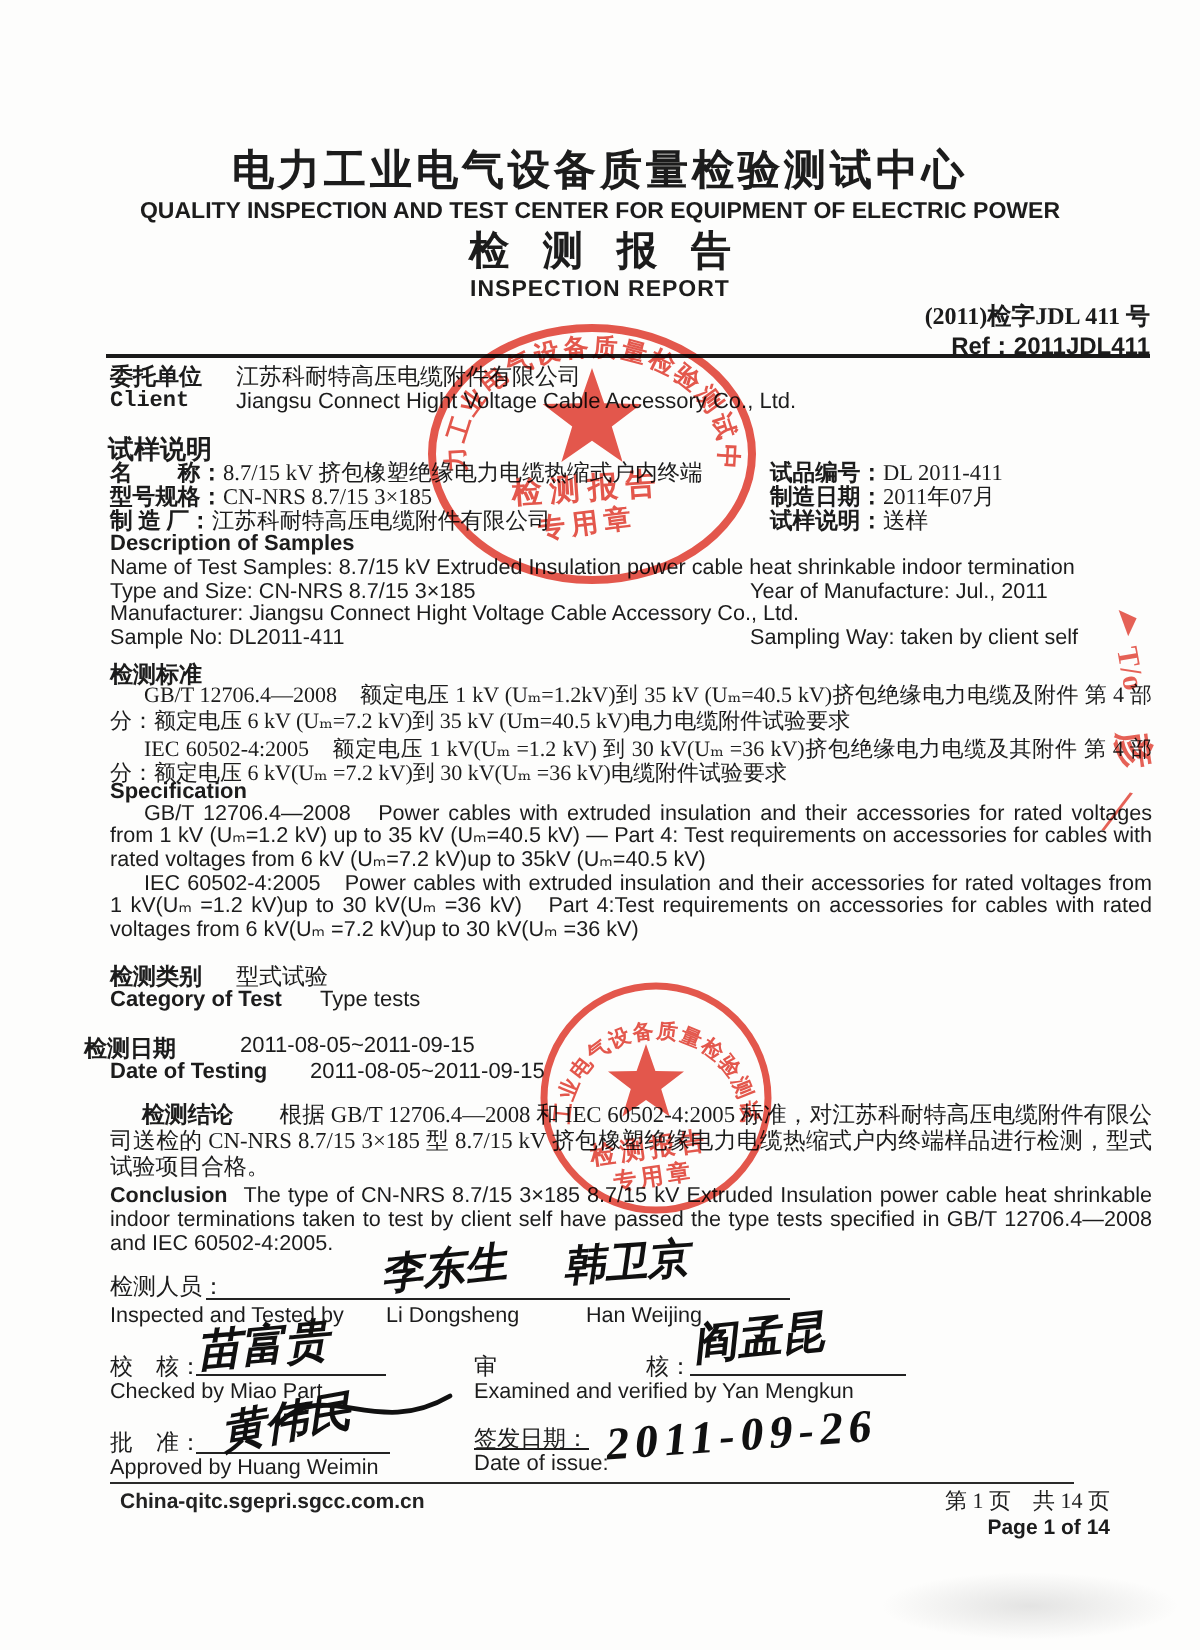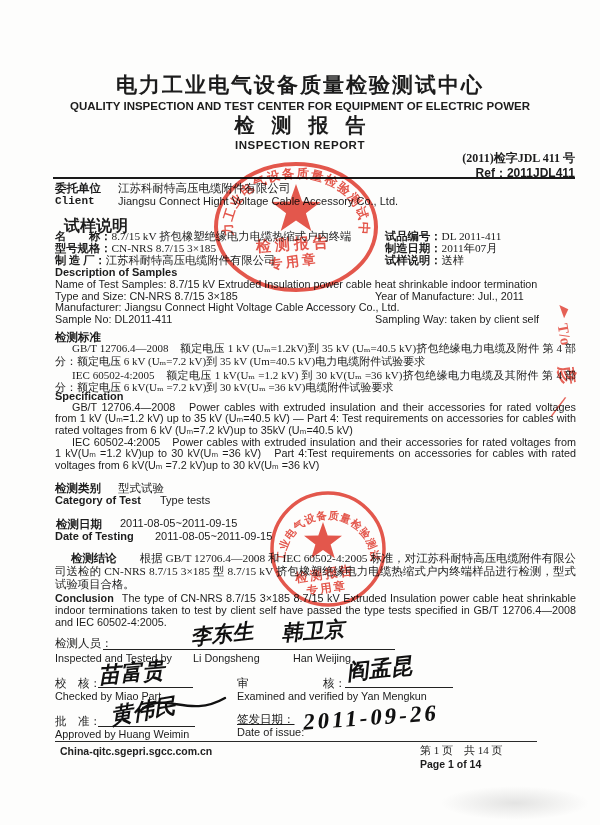--- a/index.html
+++ b/index.html
@@ -34,21 +34,21 @@
     <div class="zh">(2011)检字JDL 411 号</div>
     <div>Ref：2011JDL411</div>
   </div>
   <div class="abs rule" style="top:177px;left:53px;width:522px;"></div>
 
   <div class="abs zh b" style="top:181px;left:55px;font-size:11.5px;">委托单位</div>
   <div class="abs zh" style="top:181px;left:118px;font-size:11.5px;">江苏科耐特高压电缆附件有限公司</div>
   <div class="abs b" style="top:195px;left:55px;font-size:11px;font-family:Liberation Mono, monospace;">Client</div>
   <div class="abs" style="top:195px;left:118px;font-size:11px;">Jiangsu Connect Hight Voltage Cable Accessory Co., Ltd.</div>
 
-  <div class="abs zh b" style="top:216px;left:64px;font-size:16px;">试样说明</div>
+  <div class="abs zh b" style="top:216px;left:54px;font-size:13px;">试样说明</div>
   <div class="abs zh" style="top:229px;left:55px;font-size:11.3px;">
     <span class="b">名　　称：</span><span>8.7/15 kV 挤包橡塑绝缘电力电缆热缩式户内终端</span>
   </div>
   <div class="abs zh" style="top:241px;left:55px;font-size:11.3px;">
     <span class="b">型号规格：</span><span>CN-NRS 8.7/15 3×185</span>
   </div>
   <div class="abs zh" style="top:253px;left:55px;font-size:11.3px;">
     <span class="b">制 造 厂：</span><span>江苏科耐特高压电缆附件有限公司</span>
   </div>
   <div class="abs zh" style="top:229px;left:385px;font-size:11.3px;">
@@ -75,21 +75,21 @@
 
   <div class="abs b" style="top:390px;left:55px;font-size:11px;">Specification</div>
   <div class="abs para ind" style="top:401.5px;left:55px;font-size:10.8px;line-height:11.7px;">GB/T 12706.4—2008　Power cables with extruded insulation and their accessories for rated voltages from 1 kV (Uₘ=1.2 kV) up to 35 kV (Uₘ=40.5 kV) — Part 4: Test requirements on accessories for cables with rated voltages from 6 kV (Uₘ=7.2 kV)up to 35kV (Uₘ=40.5 kV)</div>
   <div class="abs para ind" style="top:436.5px;left:55px;font-size:10.8px;line-height:11.7px;">IEC 60502-4:2005　Power cables with extruded insulation and their accessories for rated voltages from 1 kV(Uₘ =1.2 kV)up to 30 kV(Uₘ =36 kV)　Part 4:Test requirements on accessories for cables with rated voltages from 6 kV(Uₘ =7.2 kV)up to 30 kV(Uₘ =36 kV)</div>
 
   <div class="abs zh b" style="top:481px;left:55px;font-size:11.5px;">检测类别</div>
   <div class="abs zh" style="top:481px;left:118px;font-size:11.5px;">型式试验</div>
   <div class="abs b" style="top:494px;left:55px;font-size:11px;">Category of Test</div>
   <div class="abs" style="top:494px;left:160px;font-size:11px;">Type tests</div>
 
-  <div class="abs zh b" style="top:517px;left:56px;font-size:11.5px;text-align:center;">检测日期</div>
+  <div class="abs zh b" style="top:517px;left:42px;font-size:11.5px;text-align:center;">检测日期</div>
   <div class="abs" style="top:517px;left:120px;font-size:11px;">2011-08-05~2011-09-15</div>
   <div class="abs b" style="top:530px;left:55px;font-size:11px;">Date of Testing</div>
   <div class="abs" style="top:530px;left:155px;font-size:11px;">2011-08-05~2011-09-15</div>
 
   <div class="abs zh para" style="top:552px;left:55px;font-size:11.4px;line-height:13.2px;">
     <b style="margin-right:23px;padding-left:16px;">检测结论</b><span>根据 GB/T 12706.4—2008 和 IEC 60502-4:2005 标准，对江苏科耐特高压电缆附件有限公司送检的 CN-NRS 8.7/15 3×185 型 8.7/15 kV 挤包橡塑绝缘电力电缆热缩式户内终端样品进行检测，型式试验项目合格。</span>
   </div>
   <div class="abs para" style="top:592px;left:55px;font-size:10.8px;line-height:12px;">
     <b style="margin-right:8px;">Conclusion</b><span>The type of CN-NRS 8.7/15 3×185 8.7/15 kV Extruded Insulation power cable heat shrinkable indoor terminations taken to test by client self have passed the type tests specified in GB/T 12706.4—2008 and IEC 60502-4:2005.</span>
   </div>
@@ -120,21 +120,21 @@
   <div class="abs sigline" style="top:726px;left:98px;width:97px;"></div>
   <div class="abs sig" style="top:696px;left:112px;font-size:22px;transform:rotate(-10deg) skewX(-18deg);">黄伟民</div>
   <div class="abs" style="top:728px;left:55px;font-size:10.8px;">Approved by Huang Weimin</div>
 
   <div class="abs zh" style="top:712px;left:237px;font-size:11.5px;text-decoration:underline;">签发日期：</div>
   <div class="abs" style="top:726px;left:237px;font-size:11px;">Date of issue:</div>
   <div class="abs sig" style="top:705px;left:303px;font-size:23px;letter-spacing:3px;transform:rotate(-4deg) skewX(-10deg);">2011-09-26</div>
 
   <div class="abs thinrule" style="top:741px;left:55px;width:482px;"></div>
   <div class="abs" style="top:745px;left:60px;font-size:10.5px;font-weight:600;color:#222;">China-qitc.sgepri.sgcc.com.cn</div>
-  <div class="abs" style="top:743px;left:420px;width:135px;text-align:left;">
+  <div class="abs" style="top:743px;left:420px;width:135px;text-align:right;">
     <div class="zh" style="font-size:11px;">第 1 页　共 14 页</div>
     <div style="font-size:10.5px;font-weight:600;">Page 1 of 14</div>
   </div>
 
   <svg class="abs seal" style="top:156px;left:208px;" width="176" height="144" viewBox="0 0 176 144">
     <ellipse cx="88" cy="71" rx="80" ry="63" fill="none" stroke="#e13a2d" stroke-width="4"></ellipse>
     <path id="sealArcA" d="M 26.8,85 A 64,49 0 1 1 149.2,85" fill="none"></path>
     <text class="sealtxt" font-size="12.5" letter-spacing="1.5" fill="#e13a2d">
       <textPath href="#sealArcA" startOffset="50%" text-anchor="middle">电力工业电气设备质量检验测试中心</textPath>
     </text>

